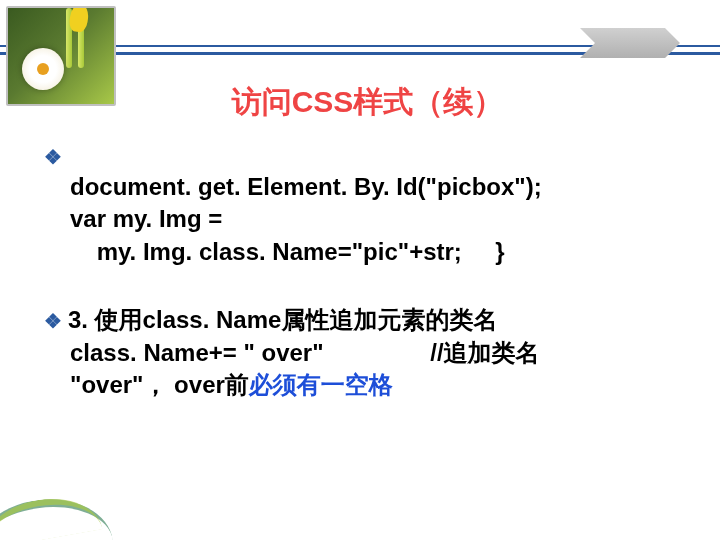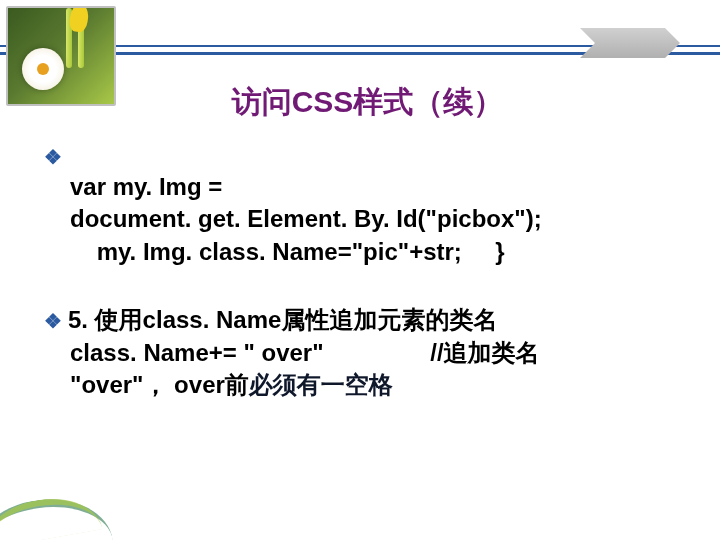--- a/index.html
+++ b/index.html
@@ -97,21 +97,21 @@
     left: 62px;
     transform: rotate(8deg);
   }
   .title {
     position: absolute;
     top: 82px;
     left: 15px; right: 0;
     text-align: center;
     font-size: 30px;
     font-weight: bold;
-    color: #701a75;
+    color: #ef4444;
   }
   .content {
     position: absolute;
     top: 140px;
     left: 44px;
     right: 40px;
   }
   .bullet-block {
     margin-bottom: 36px;
   }
@@ -130,21 +130,21 @@
     margin-top: 4px;
     flex-shrink: 0;
   }
   .indent {
     padding-left: 26px;
     font-size: 24px;
     font-weight: bold;
     color: #000;
     line-height: 1.35;
   }
-  .red { color: #0f172a; }
+  .red { color: #1d4ed8; }
   .footer-deco {
     position: absolute;
     bottom: 0;
     left: 0;
     width: 80px;
     height: 50px;
   }
   .swoosh1 {
     position: absolute;
     bottom: 0; left: -20px;
@@ -181,29 +181,29 @@
 </div>
 
 <div class="title">访问CSS样式（续）</div>
 
 <div class="content">
 
   <div class="bullet-block">
     <div class="bullet-line">
       <span class="diamond">❖</span>
     </div>
+    <div class="indent">document. get. Element. By. Id("picbox");</div>
     <div class="indent">var my. Img =</div>
-    <div class="indent">document. get. Element. By. Id("picbox");</div>
     <div class="indent" style="white-space:pre">    my. Img. class. Name="pic"+str;     }</div>
   </div>
 
   <div class="bullet-block">
     <div class="bullet-line">
       <span class="diamond">❖</span>
-      <span>5. 使用class. Name属性追加元素的类名</span>
+      <span>3. 使用class. Name属性追加元素的类名</span>
     </div>
     <div class="indent" style="white-space:pre">class. Name+= " over"                //追加类名</div>
     <div class="indent">
       <span>"over"， over前</span><span class="red">必须有一空格</span>
     </div>
   </div>
 
 </div>
 
 <div class="footer-deco">

